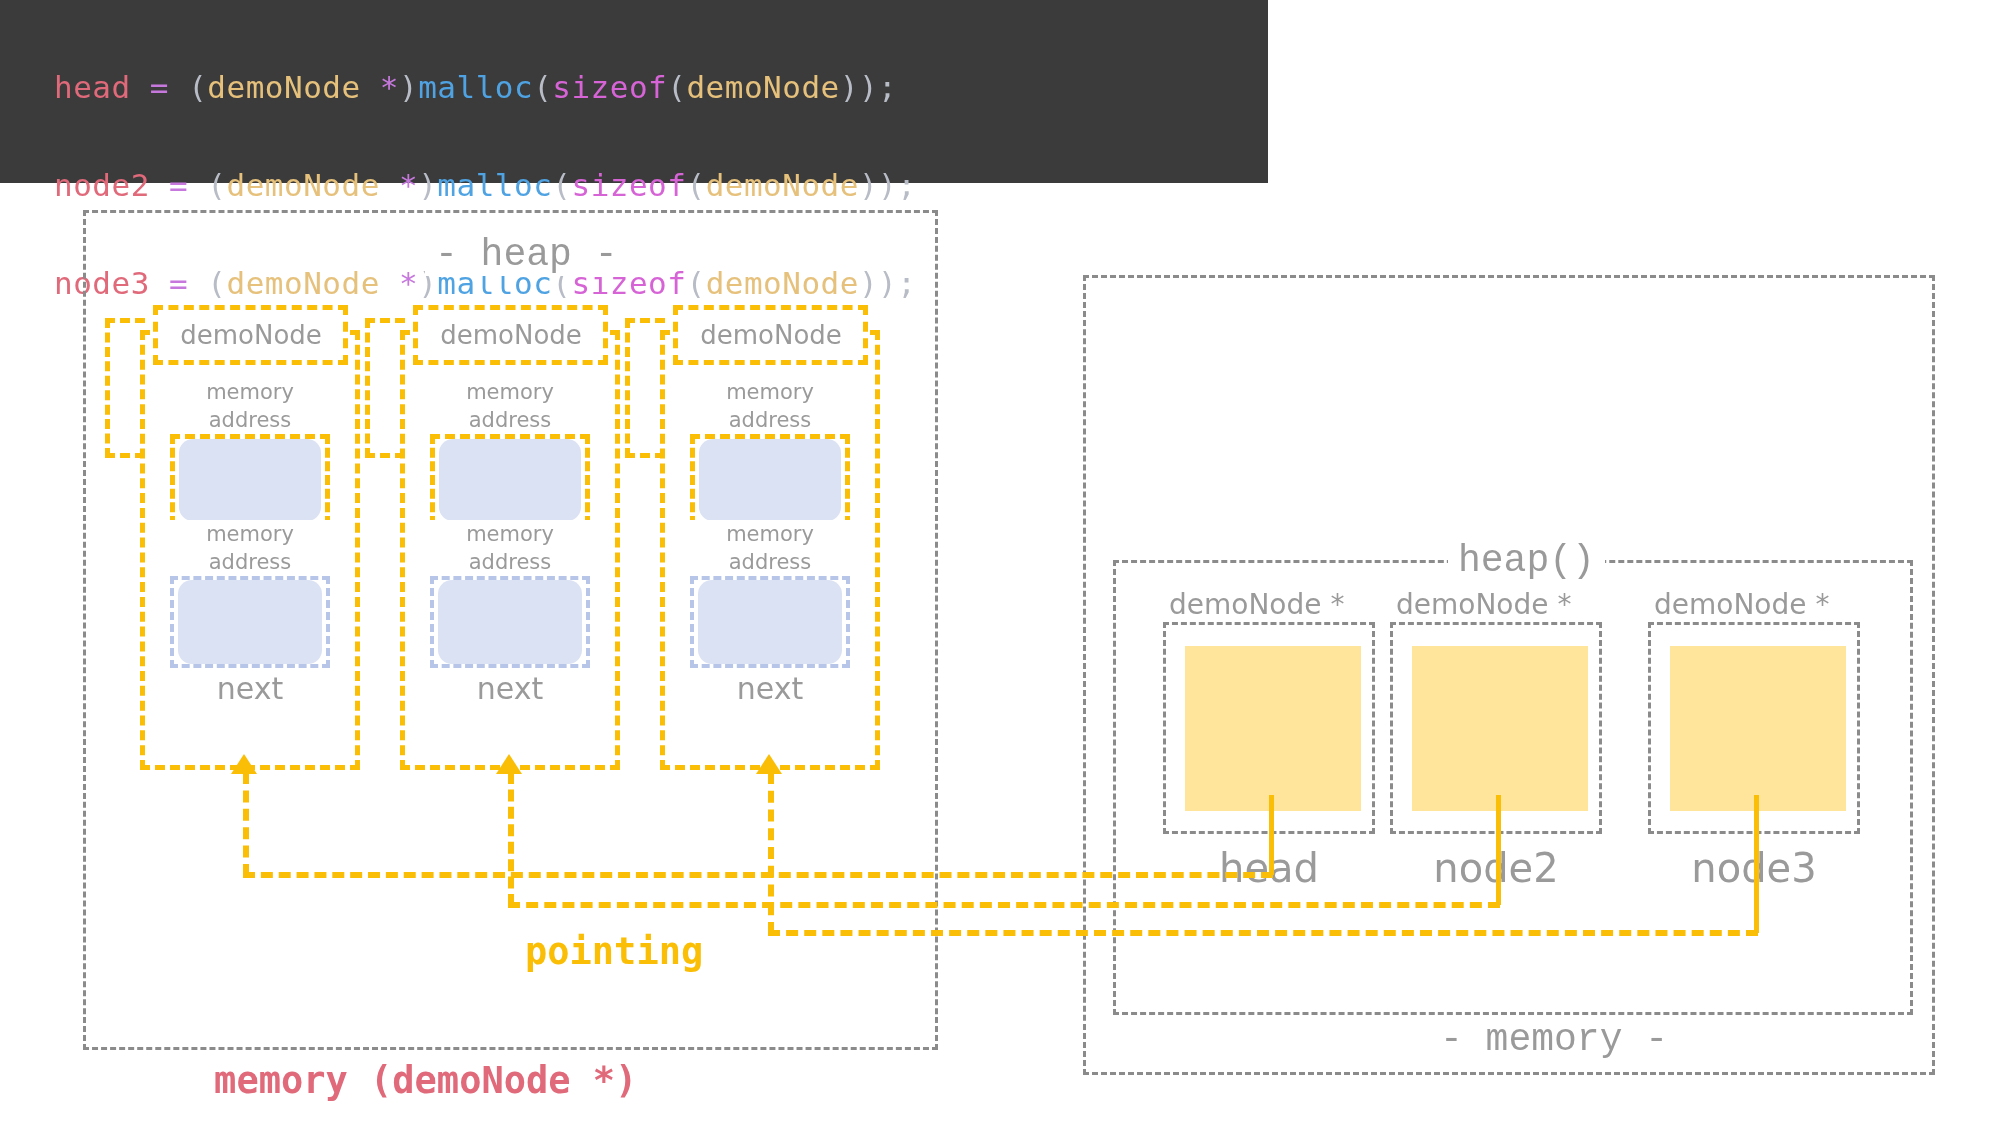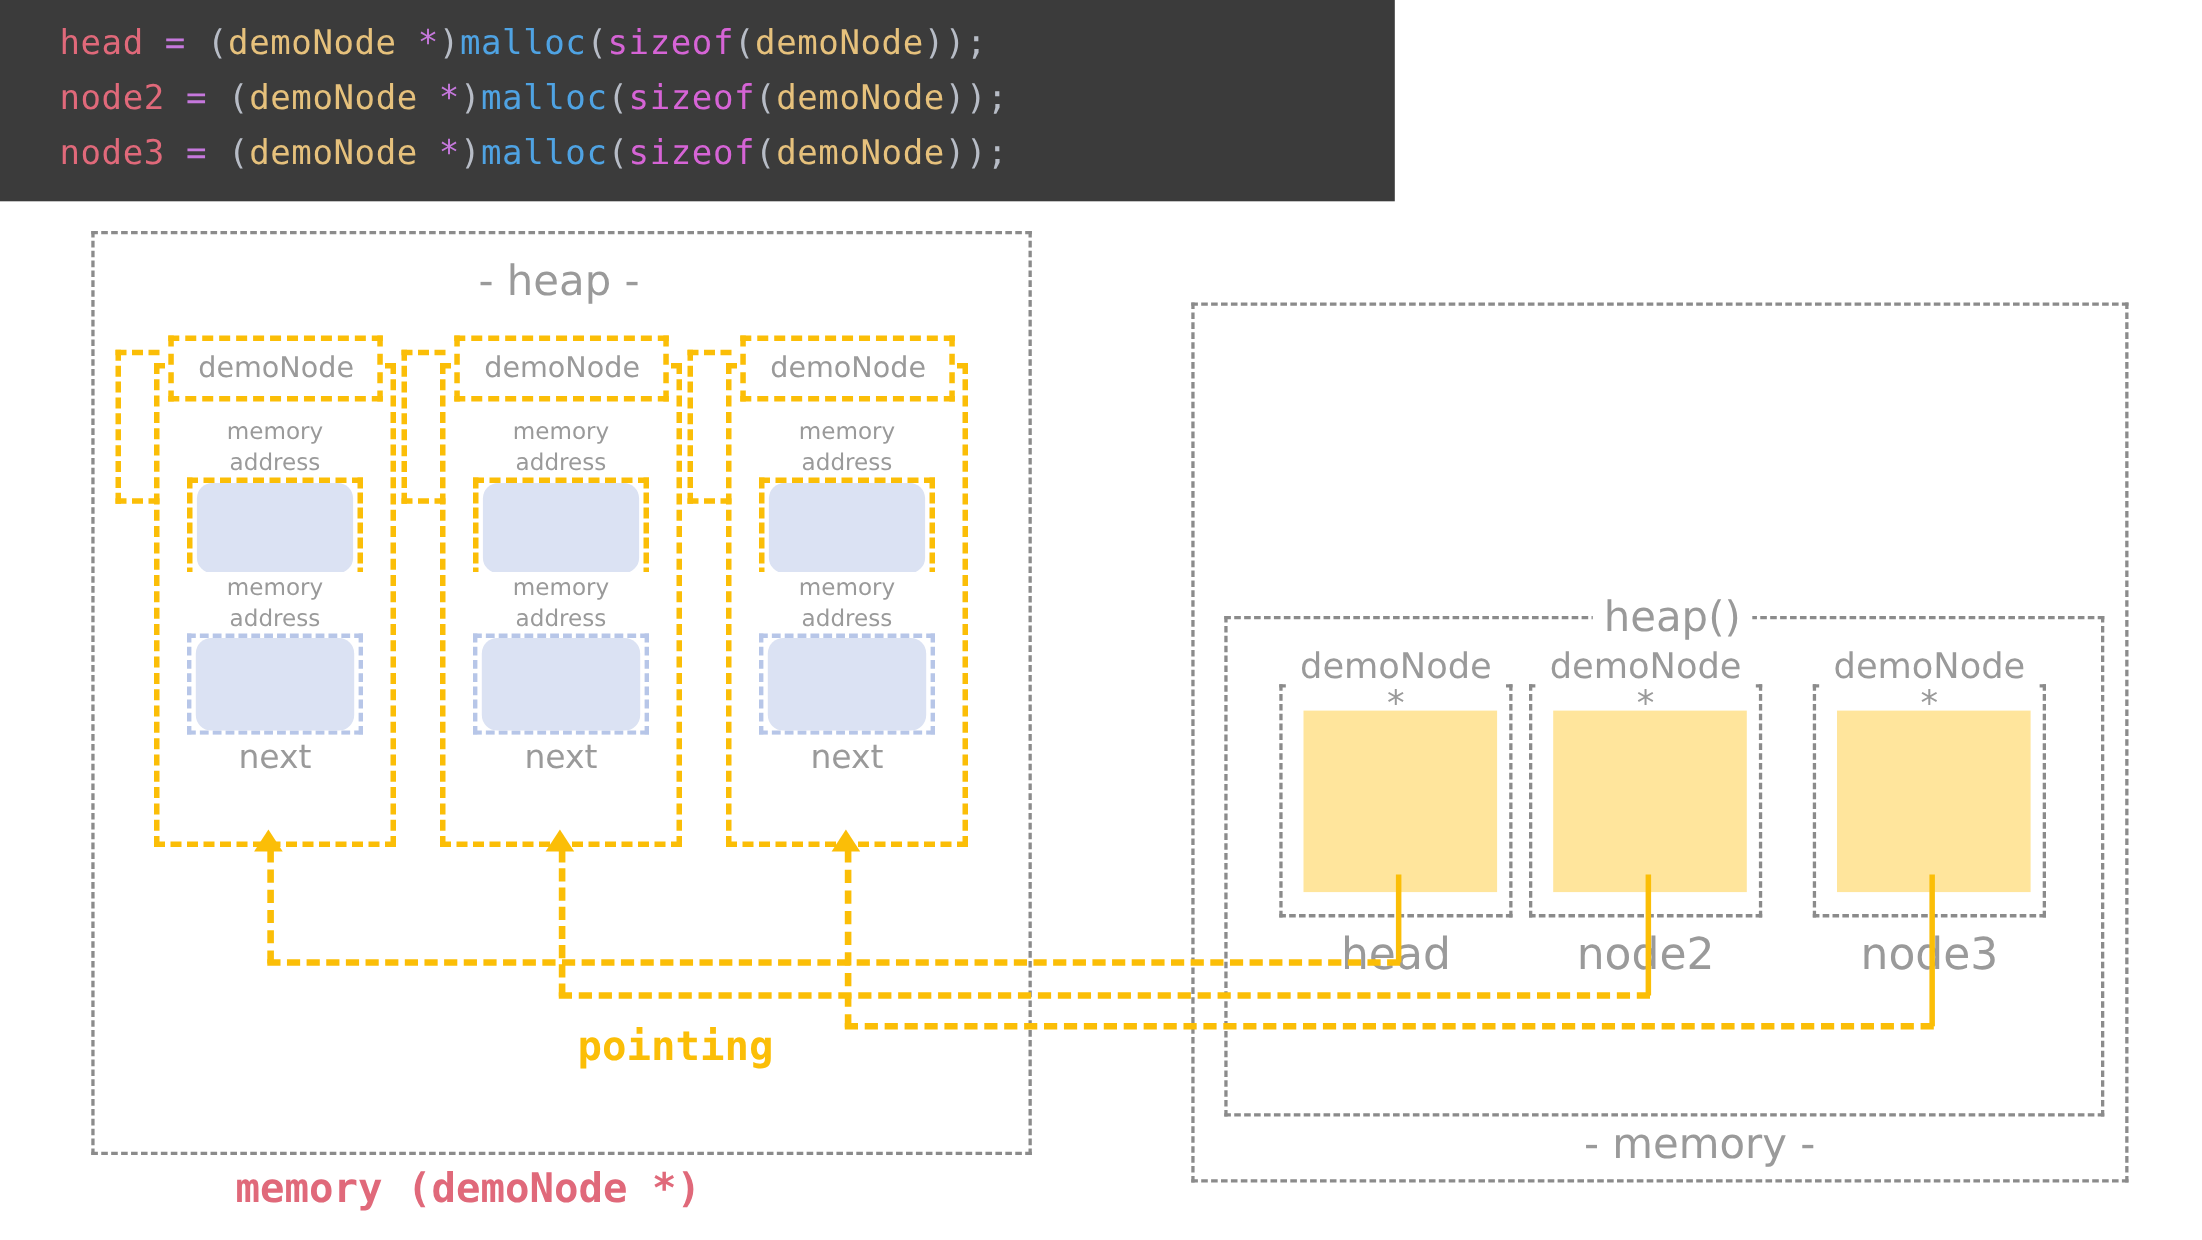--- a/index.html
+++ b/index.html
@@ -17,35 +17,36 @@
     position: absolute; left: 0; top: 0; width: 1268px; height: 183px;
     background: #3b3b3b;
     padding: 14px 0 0 54px;
   }
   .code-line {
     font-family: "DejaVu Sans Mono", monospace;
     font-size: 31px;
     line-height: 50px;
     white-space: pre;
     letter-spacing: 0.5px;
+    margin-top: 48px;
   }
   .tk-var   { color: #e0697a; }
   .tk-op    { color: #c678dd; }
   .tk-punct { color: #b7bcc6; }
   .tk-type  { color: #e6c17c; }
   .tk-fn    { color: #4fa3e3; }
   .tk-kw    { color: #d664d6; }
 
   
   .dframe { position: absolute; }
   .gray-dash  { border: 3px dashed #8b8b8b; }
 
   .region-label {
     position: absolute; color: #9a9a9a; font-size: 38px; white-space: nowrap;
-    background: #fff; padding: 0 10px;
+    background: #fff; padding: 0 10px; font-family: Liberation Mono, monospace;
   }
 
   
   #heap-box { left: 83px; top: 210px; width: 855px; height: 840px; }
   #heap-label { left: 425px; top: 233px; }
 
   .node-col { position: absolute; }
 
   .node-outer {           
     position: absolute;
@@ -93,22 +94,22 @@
   #stack-label { left: 1430px; top: 1018px; }
   #main-box  { left: 1113px; top: 560px; width: 800px; height: 455px; }
   #main-label { left: 1448px; top: 539px; }
 
   .sv-col { position: absolute; top: 610px; }
   .sv-frame {
     position: absolute; border: 3px dashed #8b8b8b;
     width: 212px; height: 212px; top: 12px; left: 0;
   }
   .sv-type {
-    position: absolute; top: -22px; left: 6px; width: 200px; text-align: center;
-    color: #9a9a9a; font-size: 32px; background: #fff; line-height: 34px;
+    position: absolute; top: -22px; left: 6px; width: 200px; text-align: left;
+    color: #9a9a9a; font-size: 28px; background: #fff; line-height: 34px;
   }
   .sv-fill {
     position: absolute; left: 22px; top: 36px;
     width: 176px; height: 165px; background: #ffe59c;
   }
   .sv-name {
     position: absolute; top: 232px; left: 0; width: 212px; text-align: center;
     color: #9a9a9a; font-size: 40px; line-height: 52px;
   }
 

